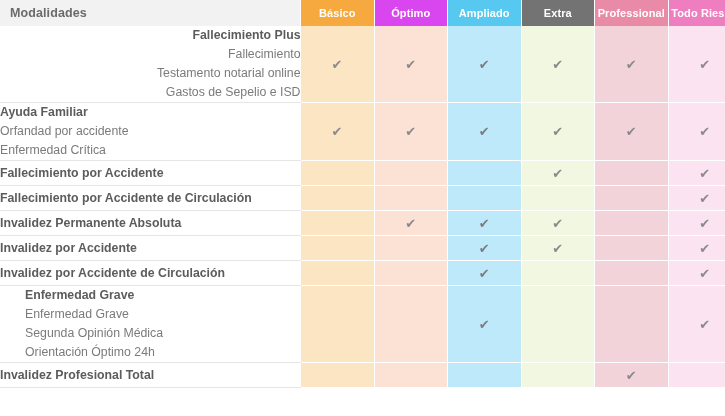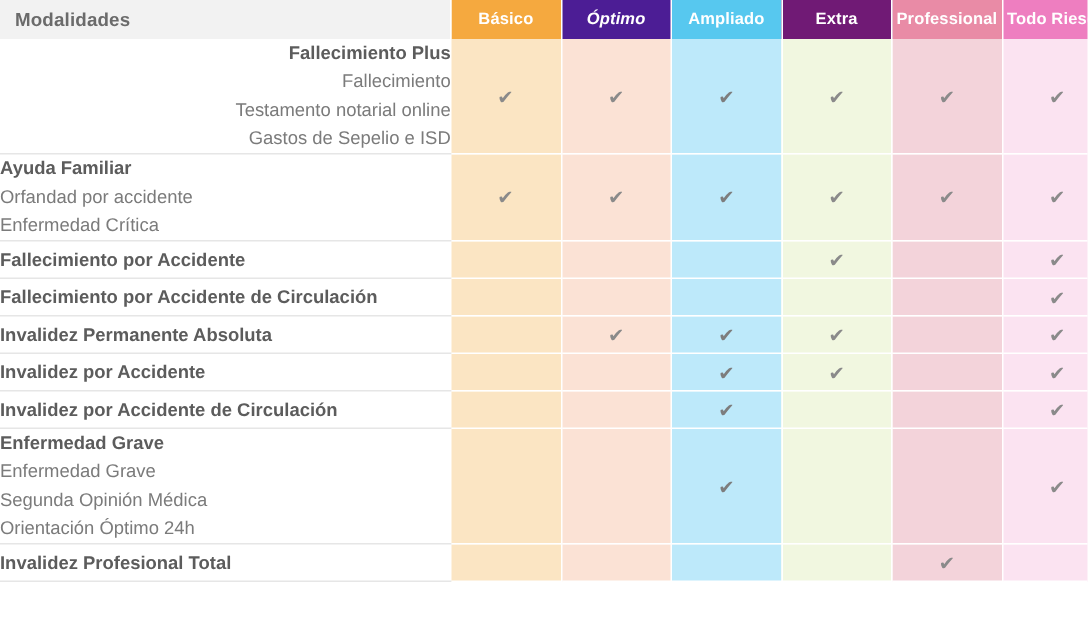--- a/index.html
+++ b/index.html
@@ -82,23 +82,23 @@
   }
 </style>
 </head>
 <body>
 
 <table class="matrix">
   <thead>
     <tr>
       <th class="head-modalidades" style="width: 290px;">Modalidades</th>
     <th style="background: rgb(245, 169, 63); width: 72.5px;">Básico</th>
-        <th style="background: #4c1d95; width: 72.5px; font-style: italic;">Óptimo</th>
+        <th style="background: #d946ef; width: 72.5px;">Óptimo</th>
         <th style="background: rgb(87, 200, 239); width: 72.5px;">Ampliado</th>
-        <th style="background: #701a75; width: 72.5px;">Extra</th>
+        <th style="background: #737373; width: 72.5px;">Extra</th>
         <th style="background: rgb(233, 139, 166); width: 72.5px;">Professional</th>
         <th style="background: rgb(238, 126, 192); width: 72.5px;">Todo Riesgo</th>
       </tr>
   </thead>
   <tbody>
       <tr>
         <td class="label" style="height: 76px; text-align: right;">
           <span class="grp-title">Fallecimiento Plus</span>
           <span class="sub">Fallecimiento</span>
           <span class="sub">Testamento notarial online</span>
@@ -163,21 +163,21 @@
       <tr>
         <td class="label single" style="height: 24px;">Invalidez por Accidente de Circulación</td>
         <td class="cell" style="background: rgb(251, 229, 195);"></td>
         <td class="cell" style="background: rgb(251, 226, 213);"></td>
         <td class="cell" style="background: rgb(189, 233, 250);"><span class="check" style="color: rgb(125, 125, 125);">✔</span></td>
         <td class="cell" style="background: rgb(241, 247, 224);"></td>
         <td class="cell" style="background: rgb(243, 211, 218);"></td>
         <td class="cell" style="background: rgb(251, 227, 241);"><span class="check" style="color: rgb(138, 138, 138);">✔</span></td>
       </tr>
       <tr>
-        <td class="label" style="height: 76px;">
+        <td class="label" style="height: 76px; padding-left: 25px;">
           <span class="grp-title">Enfermedad Grave</span>
           <span class="sub">Enfermedad Grave</span>
           <span class="sub">Segunda Opinión Médica</span>
           <span class="sub">Orientación Óptimo 24h</span>
         </td>
         <td class="cell" style="background: rgb(251, 229, 195);"></td>
         <td class="cell" style="background: rgb(251, 226, 213);"></td>
         <td class="cell" style="background: rgb(189, 233, 250);"><span class="check" style="color: rgb(125, 125, 125);">✔</span></td>
         <td class="cell" style="background: rgb(241, 247, 224);"></td>
         <td class="cell" style="background: rgb(243, 211, 218);"></td>

